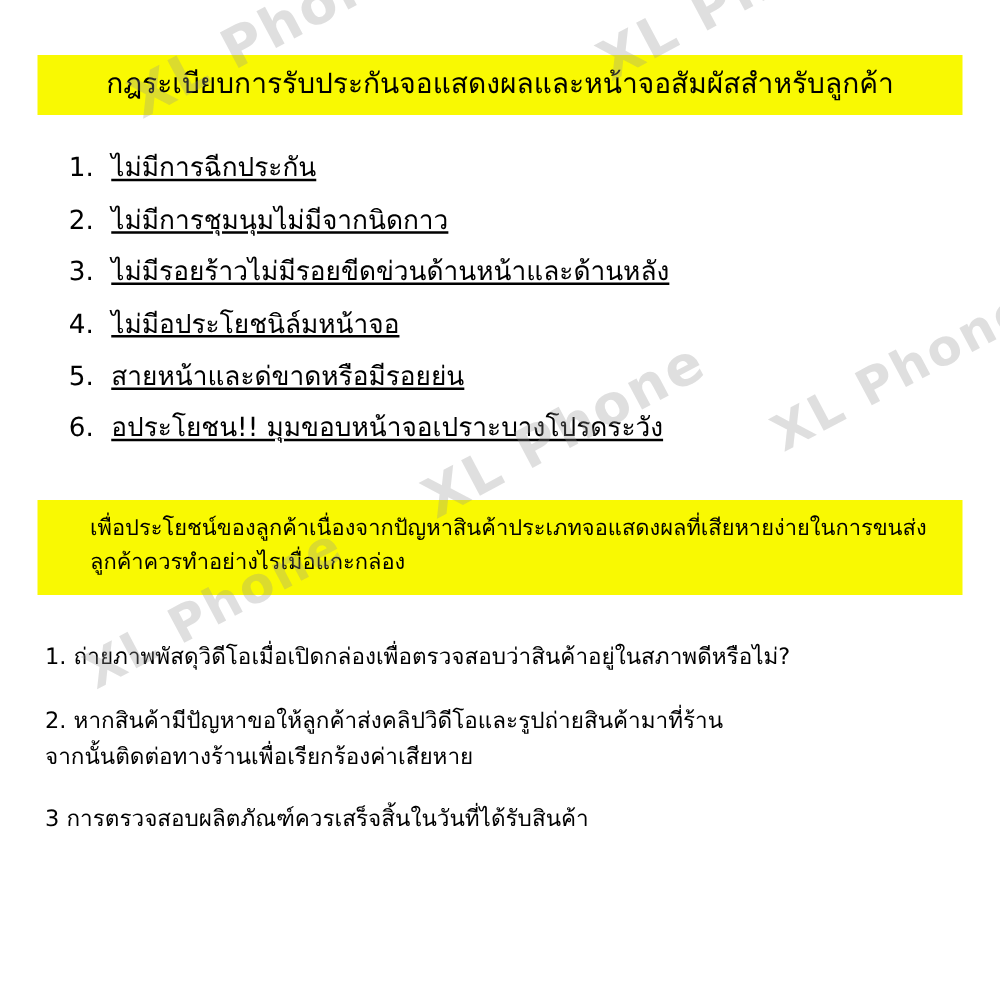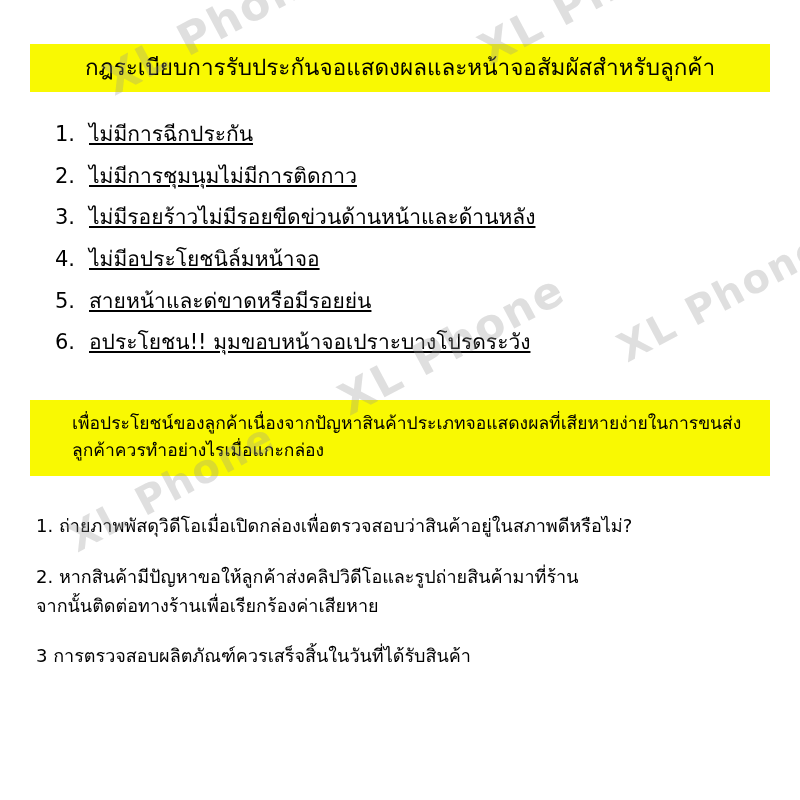--- a/index.html
+++ b/index.html
@@ -147,21 +147,21 @@
       <div class="title-text">กฎระเบียบการรับประกันจอแสดงผลและหน้าจอสัมผัสสำหรับลูกค้า</div>
     </div>
 
     <div id="rules-list">
       <div class="rule-item">
         <span class="rule-num">1.</span>
         <span class="rule-text">ไม่มีการฉีกประกัน</span>
       </div>
       <div class="rule-item">
         <span class="rule-num">2.</span>
-        <span class="rule-text">ไม่มีการชุมนุมไม่มีการติดกาว</span>
+        <span class="rule-text">ไม่มีการชุมนุมไม่มีจากนิดกาว</span>
       </div>
       <div class="rule-item">
         <span class="rule-num">3.</span>
         <span class="rule-text">ไม่มีรอยร้าวไม่มีรอยขีดข่วนด้านหน้าและด้านหลัง</span>
       </div>
       <div class="rule-item">
         <span class="rule-num">4.</span>
         <span class="rule-text">ไม่มีอประโยชนิล์มหน้าจอ</span>
       </div>
       <div class="rule-item">

